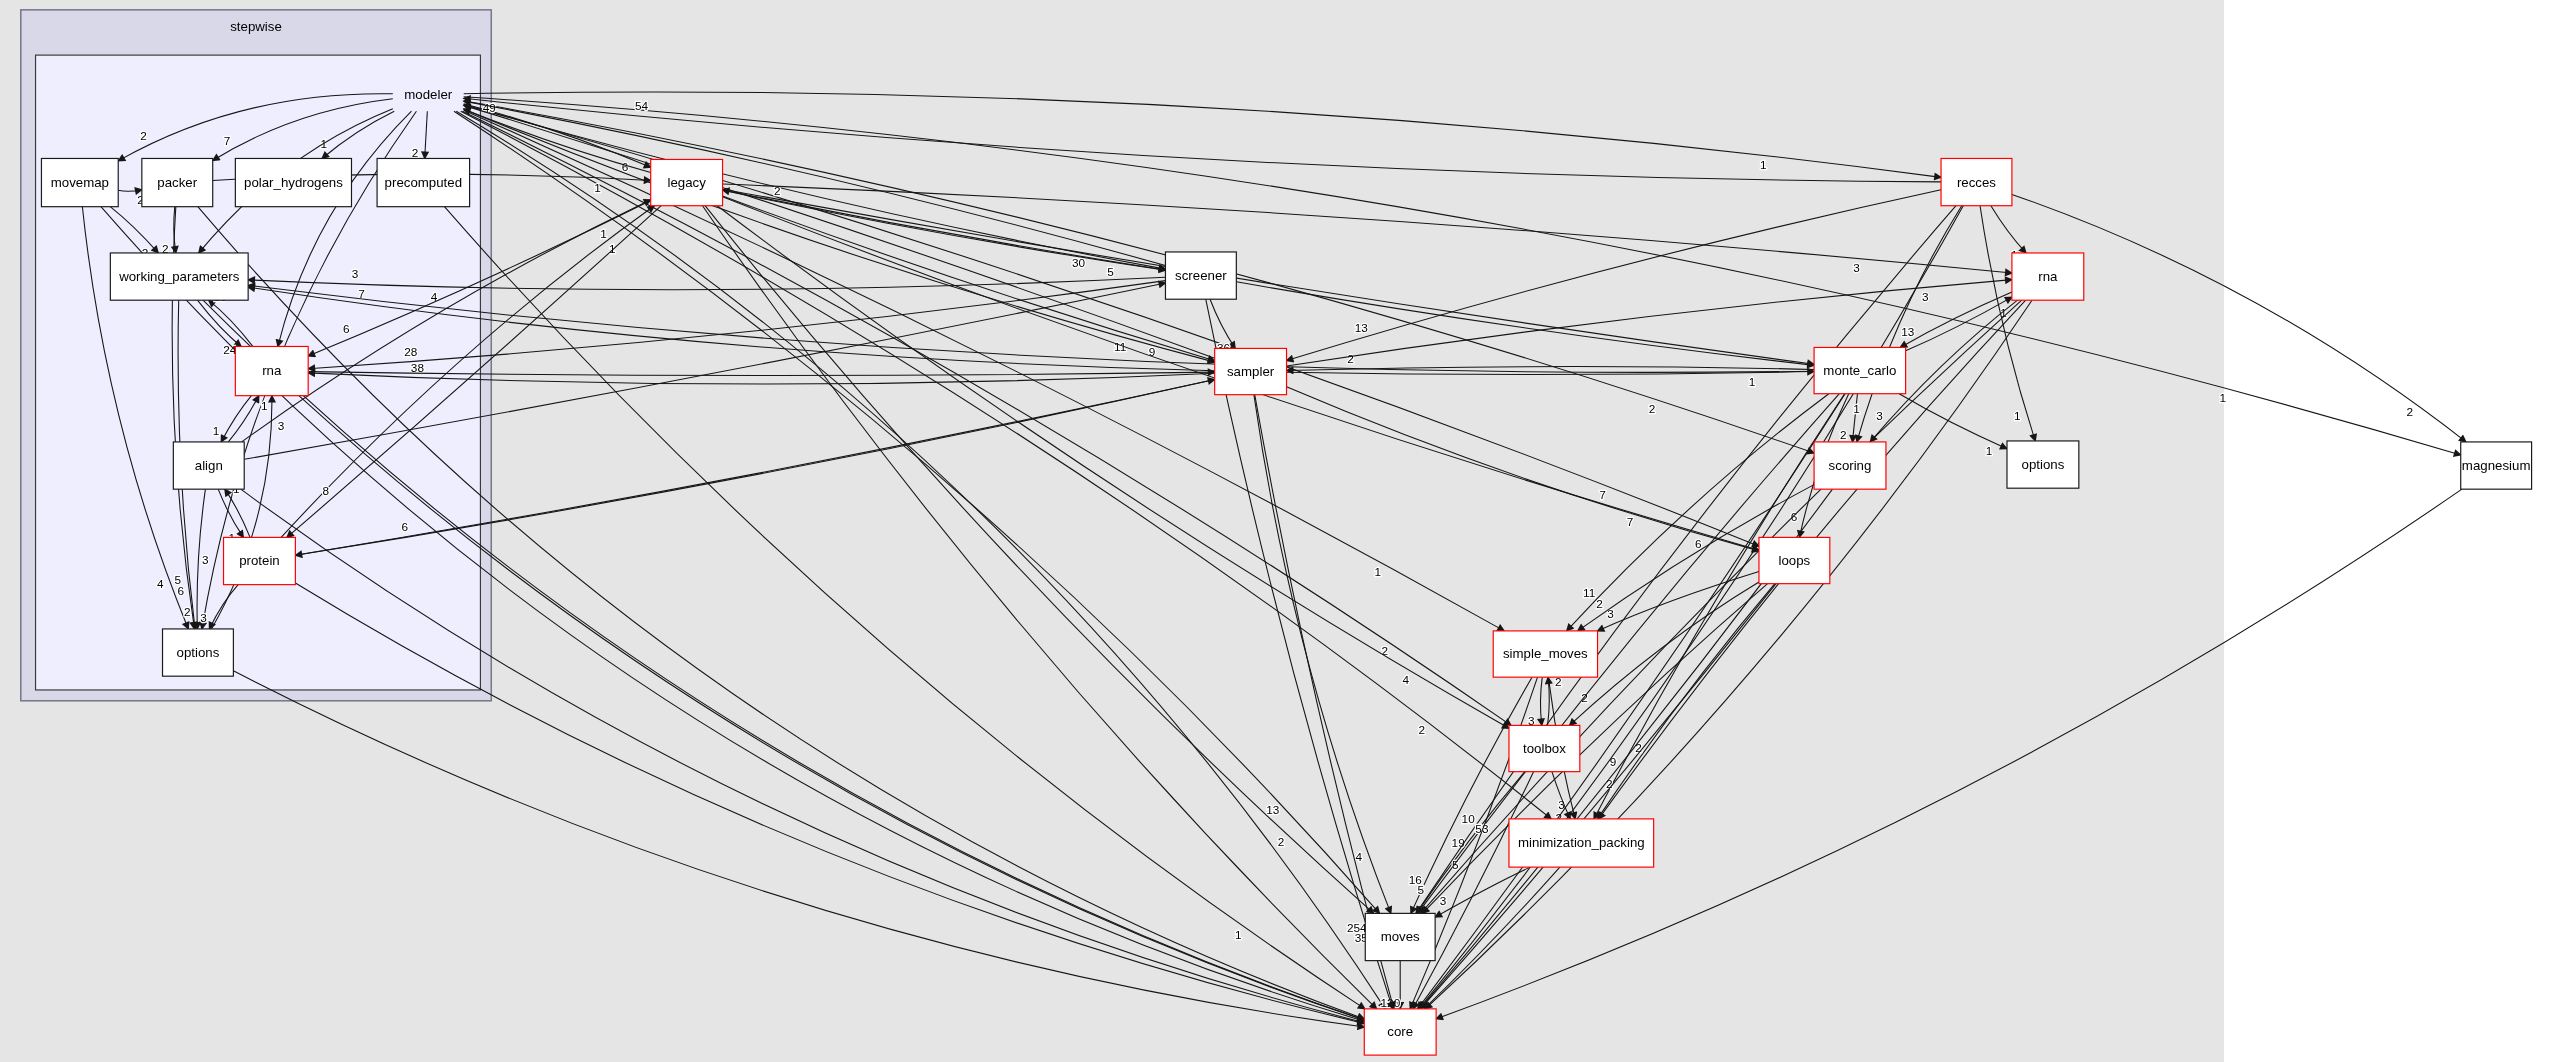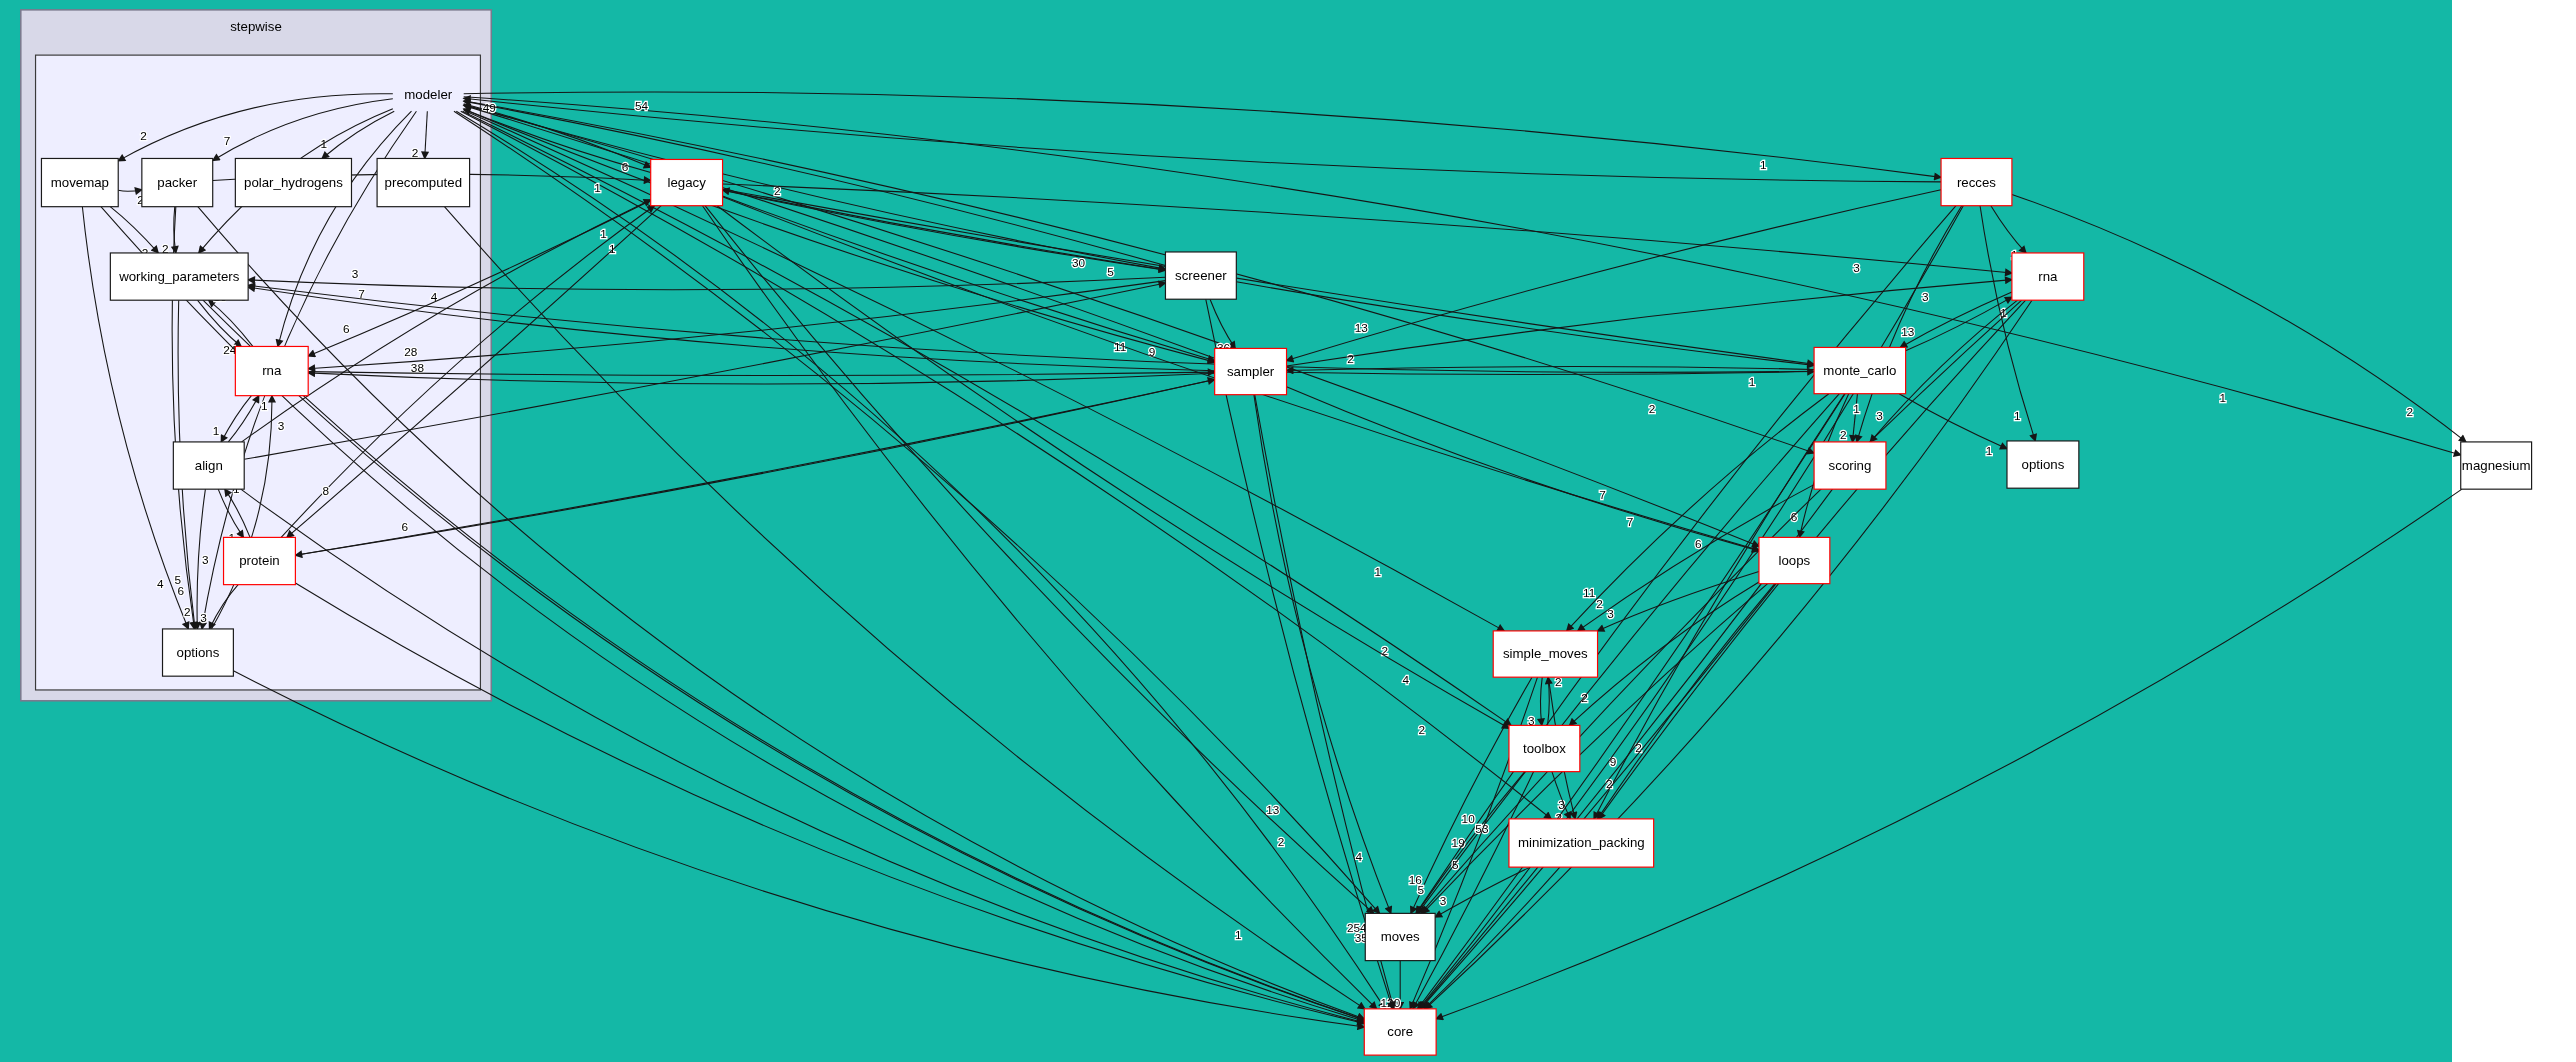--- a/index.html
+++ b/index.html
@@ -1,16 +1,16 @@
 <!DOCTYPE html>
 <html><head>
 <meta charset="utf-8">
 <style>
   html,body{margin:0;padding:0;background:#ffffff;}
-  .graph-wrap{width:2452px;height:1062px;position:relative;background:#14b8a6;}
+  .graph-wrap{width:2224px;height:1062px;position:relative;background:#e5e5e5;}
   svg{display:block;}
   text{font-family:"Liberation Sans","DejaVu Sans",sans-serif;}
   .node-label{font-size:13.5px;fill:#000;}
   .cluster-label{font-size:13.5px;fill:#000;}
   .edge-label{font-size:12px;fill:#000;paint-order:stroke;stroke:#ffffff;stroke-width:2.5px;}
 </style>
 </head>
 <body>
 
 <div class="graph-wrap">

